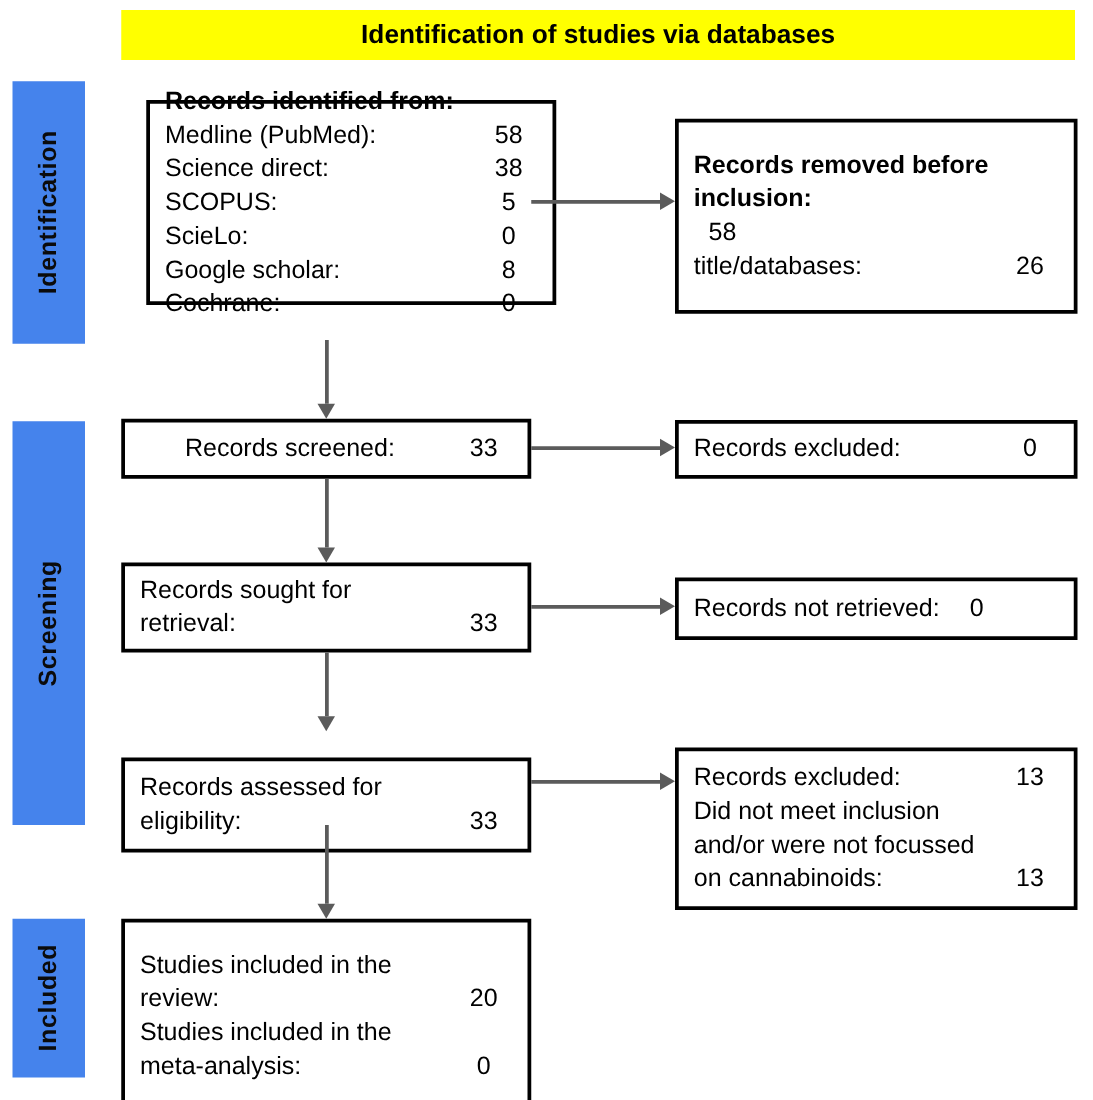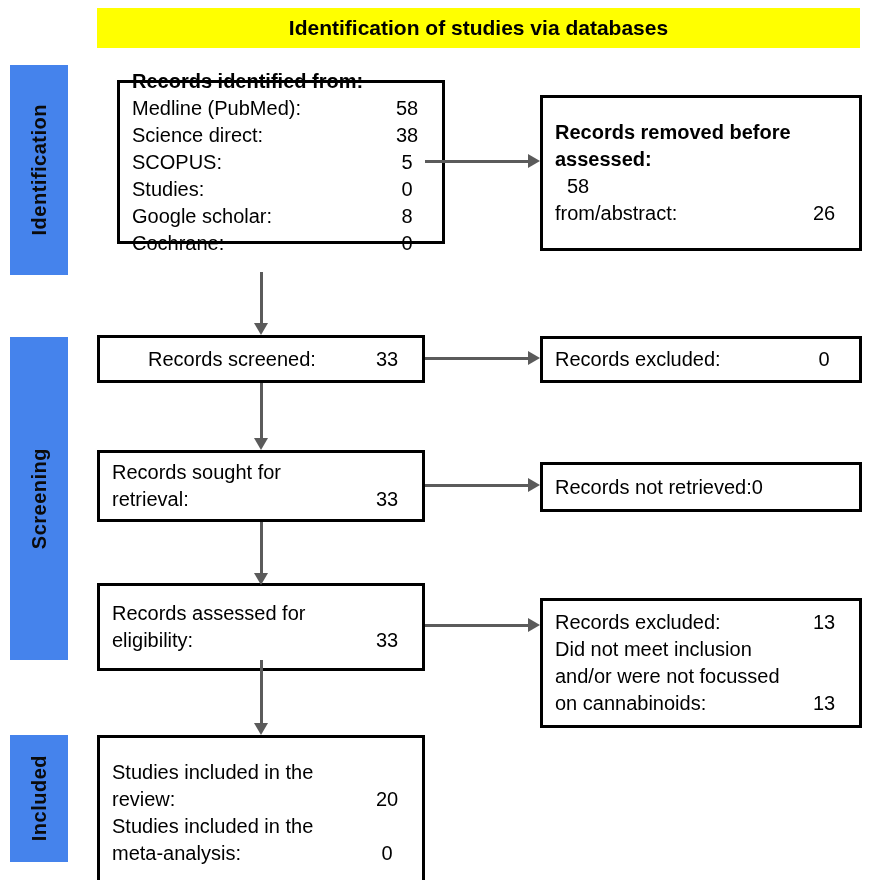--- a/index.html
+++ b/index.html
@@ -35,29 +35,29 @@
   .box{
     position:absolute;background:#ffffff;border:3px solid var(--box-border);
     box-sizing:border-box;font-size:20px;line-height:27px;
     padding:7px 12px;display:flex;flex-direction:column;justify-content:center;
   }
   .b{font-weight:bold;}
   .row{display:flex;justify-content:space-between;align-items:flex-end;}
   .row .lbl{flex:1 1 auto;}
   .row .lbl .ln{display:block;}
   .row .val{flex:0 0 46px;width:46px;text-align:center;}
-  .row.inline{justify-content:flex-start;gap:0;}
+  .row.inline{justify-content:flex-start;gap:24px;}
 
   .box-identified{left:97px;top:80px;width:328px;height:164px;margin-left:20px;}
   .box-removed{left:540px;top:95px;width:322px;height:156px;}
   .box-screened{left:97px;top:335px;width:328px;height:48px;padding-left:48px;}
   .box-excluded-screening{left:540px;top:336px;width:322px;height:47px;}
   .box-sought{left:97px;top:450px;width:328px;height:72px;}
   .box-not-retrieved{left:540px;top:462px;width:322px;height:50px;}
-  .box-assessed{left:97px;top:583px;width:328px;height:88px;}
+  .box-assessed{left:97px;top:606px;width:328px;height:76px;}
   .box-excluded-eligibility{left:540px;top:598px;width:322px;height:130px;}
   .box-included{left:97px;top:735px;width:328px;height:155px;}
 
   .va{position:absolute;left:260px;width:3px;background:var(--arrow);}
   .va::after{
     content:'';position:absolute;bottom:-12px;left:-6px;
     border-style:solid;border-color:transparent;
     border-width:12px 7.5px 0 7.5px;border-top-color:var(--arrow);
   }
   .va1{top:272px;height:51px;}
@@ -103,42 +103,42 @@
     </div>
     <div class="row">
       <span class="lbl">Science direct:</span>
       <span class="val">38</span>
     </div>
     <div class="row">
       <span class="lbl">SCOPUS:</span>
       <span class="val">5</span>
     </div>
     <div class="row">
-      <span class="lbl">Studies:</span>
+      <span class="lbl">ScieLo:</span>
       <span class="val">0</span>
     </div>
     <div class="row">
       <span class="lbl">Google scholar:</span>
       <span class="val">8</span>
     </div>
     <div class="row">
       <span class="lbl">Cochrane:</span>
       <span class="val">0</span>
     </div>
   </div>
 
   <div class="box box-removed">
     <div class="b">Records removed before</div>
-    <div class="b">assessed:</div>
+    <div class="b">inclusion:</div>
     <div class="row">
       <span class="val">58</span>
     </div>
     <div class="row">
       <span class="lbl">
-        <span class="ln">from/abstract:</span>
+        <span class="ln">title/databases:</span>
       </span>
       <span class="val">26</span>
     </div>
   </div>
 
   <div class="box box-screened">
     <div class="row">
       <span class="lbl">Records screened:</span>
       <span class="val">33</span>
     </div>

